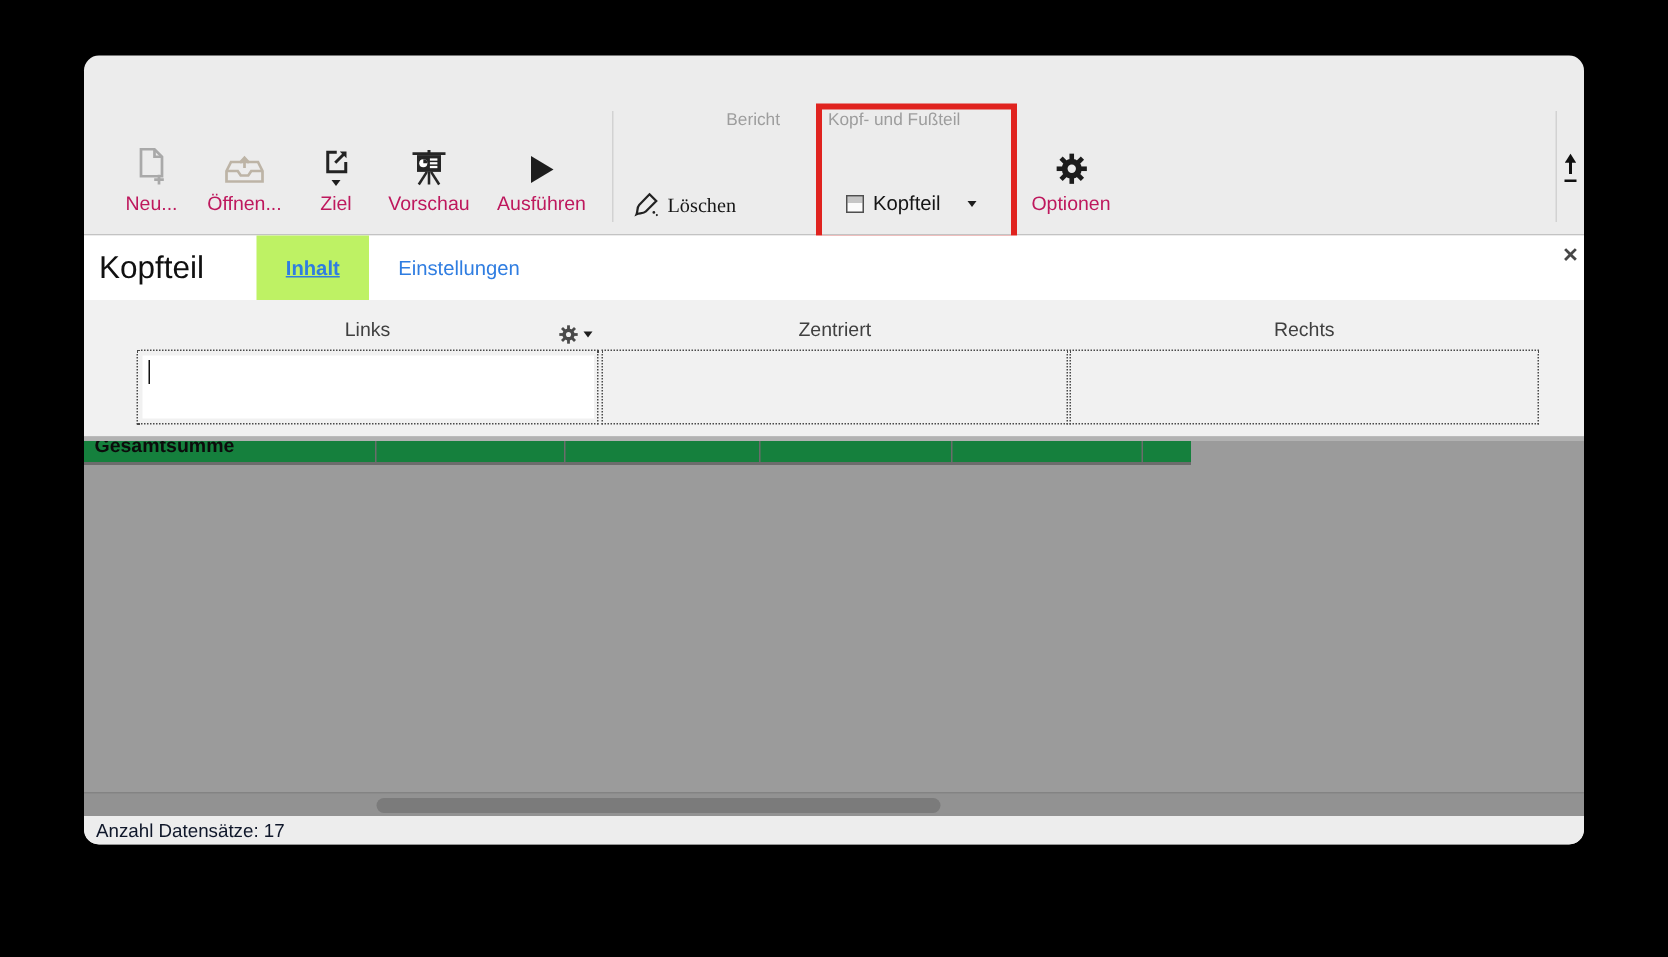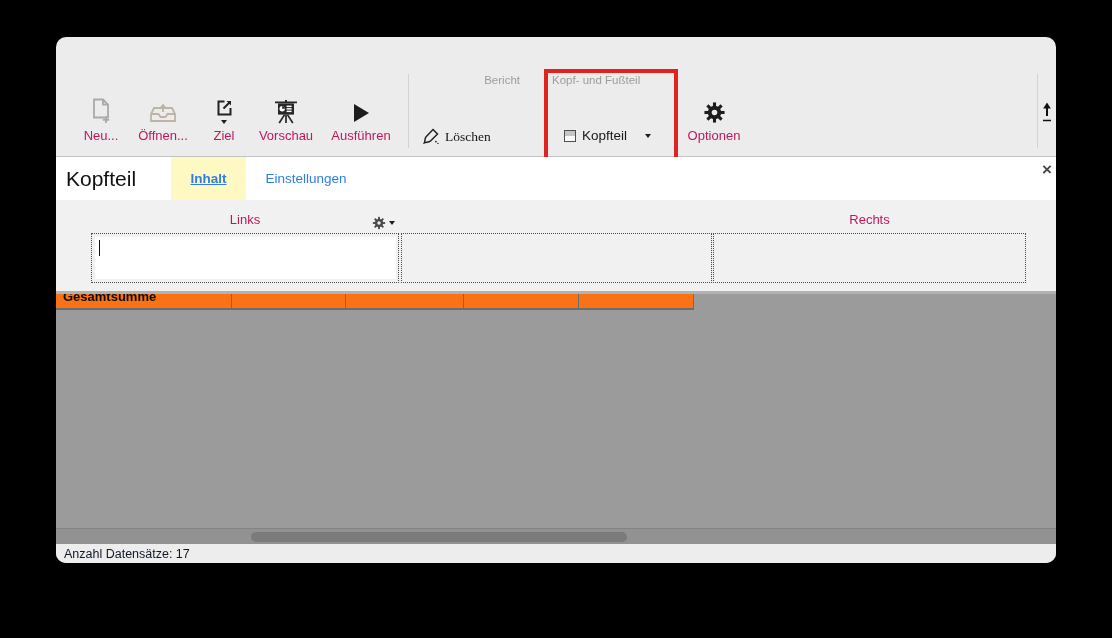--- a/index.html
+++ b/index.html
@@ -28,35 +28,35 @@
   .cbx{width:12px;height:12px;border:1.5px solid #4f4f4f;box-sizing:border-box;}
   .cbx.top{background:linear-gradient(#c6c6c6 0 45%,#fbfbfb 45%);}
   .cbx.bottom{background:linear-gradient(#fbfbfb 0 55%,#c6c6c6 55%);}
   .playtri{width:0;height:0;border-left:15px solid #1d1d1d;border-top:9px solid transparent;border-bottom:9px solid transparent;margin-bottom:2px;}
   .hide-arrow{position:absolute;left:983px;top:32px;width:16px;height:26px;display:flex;align-items:center;justify-content:center;}
 
   
   .panel-head{position:absolute;left:0;top:120px;width:100%;height:43px;background:#ffffff;}
   .panel-title{position:absolute;left:10px;top:0;height:43px;line-height:44px;font-size:21px;color:#101010;}
   .tab{position:absolute;top:0;height:43px;line-height:44px;text-align:center;font-size:13.5px;color:var(--accent-blue,#2f7de1);cursor:default;}
-  .tab.active{background:#fef9c3;font-weight:bold;text-decoration:underline;}
+  .tab.active{background:#bef264;font-weight:bold;text-decoration:underline;}
   .close-x{position:absolute;left:982px;top:4px;width:18px;height:18px;line-height:18px;text-align:center;font-size:17px;font-weight:bold;color:#474747;}
 
   
   .panel-body{position:absolute;left:0;top:163px;width:100%;height:91px;background:var(--panel-bg,#f1f1f1);}
-  .col-label{position:absolute;top:12px;font-size:13px;color:#be185d;text-align:center;}
+  .col-label{position:absolute;top:12px;font-size:13px;color:#404040;text-align:center;}
   .gearbtn{position:absolute;left:316px;top:16px;display:flex;align-items:center;gap:3px;}
   .hbox{position:absolute;top:33px;height:50px;border:1px dotted #4a4a4a;box-sizing:border-box;}
   .hinput{position:absolute;left:39px;top:37px;width:301px;height:42px;background:#ffffff;}
   .caret-line{position:absolute;left:4px;top:3px;width:1px;height:16px;background:#111;}
 
   
   .content{position:absolute;left:0;top:254px;width:100%;height:253px;background:var(--content-gray,#9b9b9b);}
   .row-strip{position:absolute;left:0;top:0;width:100%;height:3px;background:#b2b2b2;}
-  .total-row{position:absolute;left:0;top:3px;width:638px;height:14px;background:#f97316;border-bottom:2px solid #6c6c6c;display:flex;overflow:hidden;}
+  .total-row{position:absolute;left:0;top:3px;width:738px;height:14px;background:#15803d;border-bottom:2px solid #6c6c6c;display:flex;overflow:hidden;}
   .cell{height:100%;border-right:1.5px solid #6c6c6c;box-sizing:border-box;overflow:hidden;}
   .total-label{display:block;margin-top:-5px;padding-left:7px;font-size:13px;font-weight:bold;color:#0c0c0c;white-space:nowrap;}
   .scroll-track{position:absolute;left:0;top:237px;width:100%;height:16px;background:#929292;border-top:1px solid #838383;box-sizing:border-box;}
   .scroll-thumb{position:absolute;left:195px;top:3px;width:376px;height:10px;border-radius:5px;background:#7b7b7b;}
 
   
   .statusbar{position:absolute;left:0;top:507px;width:100%;height:19px;background:#ededed;}
   .status-text{position:absolute;left:8px;top:0;height:19px;line-height:20px;font-size:12.5px;color:#0f172a;}
 </style>
 </head>
@@ -196,20 +196,21 @@
 
     <div class="panel-head">
       <div class="panel-title">Kopfteil</div>
       <div class="tab active" style="left:115px;width:75px;">Inhalt</div>
       <div class="tab" style="left:190px;width:120px;">Einstellungen</div>
       <div class="close-x">×</div>
     </div>
 
     <div class="panel-body">
       <div class="col-label" style="left:35px;width:308px;">Links</div>
+      <div class="col-label" style="left:345px;width:311px;">Zentriert</div>
       <div class="col-label" style="left:657px;width:313px;">Rechts</div>
 
       <div class="gearbtn">
         <svg width="14" height="14" viewBox="0 0 24 24">
           <g fill="#4a4a4a">
             <rect x="10.4" y="1.5" width="3.2" height="21"></rect>
             <rect x="10.4" y="1.5" width="3.2" height="21" transform="rotate(45 12 12)"></rect>
             <rect x="10.4" y="1.5" width="3.2" height="21" transform="rotate(90 12 12)"></rect>
             <rect x="10.4" y="1.5" width="3.2" height="21" transform="rotate(135 12 12)"></rect>
             <circle cx="12" cy="12" r="7"></circle>

